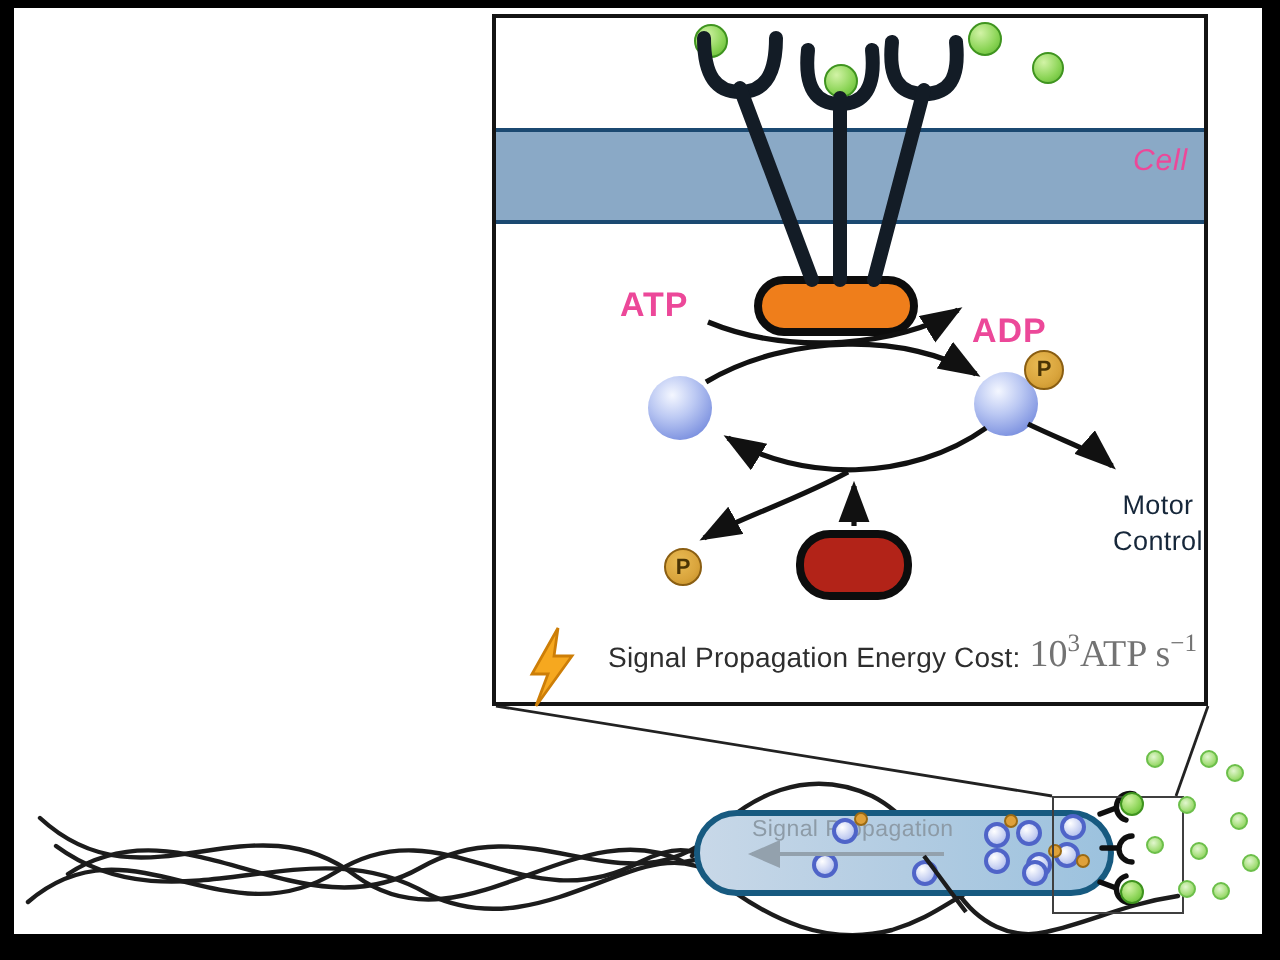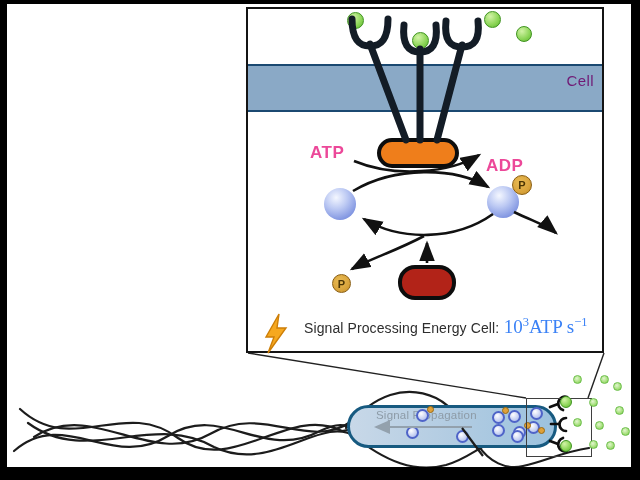--- a/index.html
+++ b/index.html
@@ -8,21 +8,21 @@
   .abs{position:absolute;}
   
   .bar{position:absolute;background:#000;}
   
   #inset{position:absolute;left:246px;top:7px;width:358px;height:346px;
          border:2px solid #141414;background:#fff;box-sizing:border-box;}
   #membrane{position:absolute;left:0;top:55px;width:354px;height:48px;
             background:#8aa9c6;border-top:2.5px solid #1b4971;border-bottom:2.5px solid #1b4971;
             box-sizing:border-box;}
   #membrane-label{position:absolute;right:8px;top:63px;text-align:right;
-            color:#701a75;font-size:15px;line-height:17px;letter-spacing:.4px;}
+            color:#ec4899;font-size:15px;line-height:17px;letter-spacing:.4px;font-style:italic;}
   .ligand{position:absolute;border-radius:50%;box-sizing:border-box;
           background:radial-gradient(circle at 35% 30%, #d2f3a6, #8ad455 60%, #5cb32f);
           border:1px solid #3f941f;}
   .ligand-sm{position:absolute;width:9px;height:9px;border-radius:50%;box-sizing:border-box;
           background:radial-gradient(circle at 40% 35%, #e2f6cf, #9fdc72 65%, #6cbf4a);
           border:1.6px solid #6cbf4a;}
   #kinase{position:absolute;left:129px;top:129px;width:82px;height:30px;border-radius:15px;
           background:#ef7e1b;border:4px solid #0d0d0d;box-sizing:border-box;}
   #phosphatase{position:absolute;left:150px;top:256px;width:58px;height:35px;border-radius:17px;
           background:#b22318;border:4px solid #0d0d0d;box-sizing:border-box;}
@@ -34,21 +34,21 @@
   .sphere{position:absolute;width:32px;height:32px;border-radius:50%;
           background:radial-gradient(circle at 38% 30%, #f4f7ff 0%, #bcc9f3 38%, #7d92e0 78%, #6a7fd4 100%);}
   .pbadge{position:absolute;width:20px;height:20px;border-radius:50%;box-sizing:border-box;
           background:radial-gradient(circle at 40% 35%, #e9bb54, #d9a43c 60%, #c08c24);
           border:1.6px solid #8a5e12;color:#4a3404;font-size:11px;font-weight:bold;
           display:flex;align-items:center;justify-content:center;}
   #motor{position:absolute;left:300px;top:235px;width:62px;text-align:center;
          color:#16273a;font-size:13.5px;line-height:18px;letter-spacing:.2px;}
   #caption{position:absolute;left:56px;top:306px;white-space:nowrap;color:#2e2e2e;}
   #caption .cap-label{font-size:14px;letter-spacing:.1px;}
-  #caption .cap-math{font-family:"Liberation Serif",serif;font-size:19px;color:#3b82f6;}
+  #caption .cap-math{font-family:"Liberation Serif",serif;font-size:19px;color:#737373;}
   #caption sup{font-size:12.5px;}
   
   #capsule{position:absolute;left:347px;top:405px;width:210px;height:43px;border-radius:22px;
            background:linear-gradient(90deg,#c8d8e8,#b2cce2 50%,#9cc2de);
            border:3px solid #175a80;box-sizing:border-box;}
   #sigprop{position:absolute;left:376px;top:409px;color:#8d9ba7;font-size:11.5px;letter-spacing:.2px;}
   .ring{position:absolute;width:13px;height:13px;border-radius:50%;box-sizing:border-box;
         border:2px solid #4f64c8;background:radial-gradient(circle at 35% 30%, #ffffff, #c6d0f2 60%, #9fb0ea);}
   .pdot{position:absolute;width:7px;height:7px;border-radius:50%;box-sizing:border-box;
         background:#dfa13a;border:1px solid #9a6a14;}
@@ -145,20 +145,24 @@
     <div id="phosphatase"></div>
 
     <div class="sphere" style="left:76px;top:179px;"></div>
     <div class="sphere" style="left:239px;top:177px;"></div>
     <div class="pbadge" style="left:264px;top:166px;">P</div>
     <div class="pbadge" style="left:84px;top:265px;width:19px;height:19px;">P</div>
 
     <div class="nuc goldtext" style="left:62px;top:134px;">ATP</div>
     <div class="nuc goldtext" style="left:238px;top:147px;">ADP</div>
 
+    <div id="motor">
+      <div>Motor</div>
+      <div>Control</div>
+    </div>
 
     <svg class="layer" width="354" height="342" viewBox="248 9 354 342">
       <defs>
         <marker id="blackhead" markerWidth="10" markerHeight="8" refX="7" refY="3" orient="auto">
           <path d="M0,0 L8,3 L0,6 Z" fill="#111"></path>
         </marker>
       </defs>
       <g fill="none" stroke="#131c26" stroke-width="7" stroke-linecap="round">
         <path d="M 352,19 C 352,38 358,46 370,46 C 382,46 388,38 388,19"></path>
         <path d="M 404,25 C 402,44 408,52 420,52 C 432,52 438,44 436,25"></path>
@@ -174,21 +178,21 @@
         <path d="M 424,236 C 398,250 370,259 352,269"></path>
         <path d="M 427,263 L 427,243"></path>
         <path d="M 514,212 C 535,222 548,226 556,233"></path>
       </g>
     </svg>
 
     <svg class="abs" style="left:16px;top:304px;" width="24" height="42" viewBox="0 0 24 42">
       <polygon points="15,1 2,24 10,24 4,40 22,15 13,15" fill="#f6a81f" stroke="#cd7e07" stroke-width="1.4"></polygon>
     </svg>
     <div id="caption">
-      <span class="cap-label">Signal Processing Energy Cell:</span>
+      <span class="cap-label">Signal Propagation Energy Cost:</span>
       <span class="cap-math"><span>10</span><sup>3</sup><span>ATP s</span><sup>−1</sup></span>
     </div>
   </div>
 
   <div class="bar" style="left:0;top:0;width:640px;height:4px;"></div>
   <div class="bar" style="left:0;top:467px;width:640px;height:13px;"></div>
   <div class="bar" style="left:0;top:0;width:7px;height:480px;"></div>
   <div class="bar" style="left:631px;top:0;width:9px;height:480px;"></div>
 
 </div>

